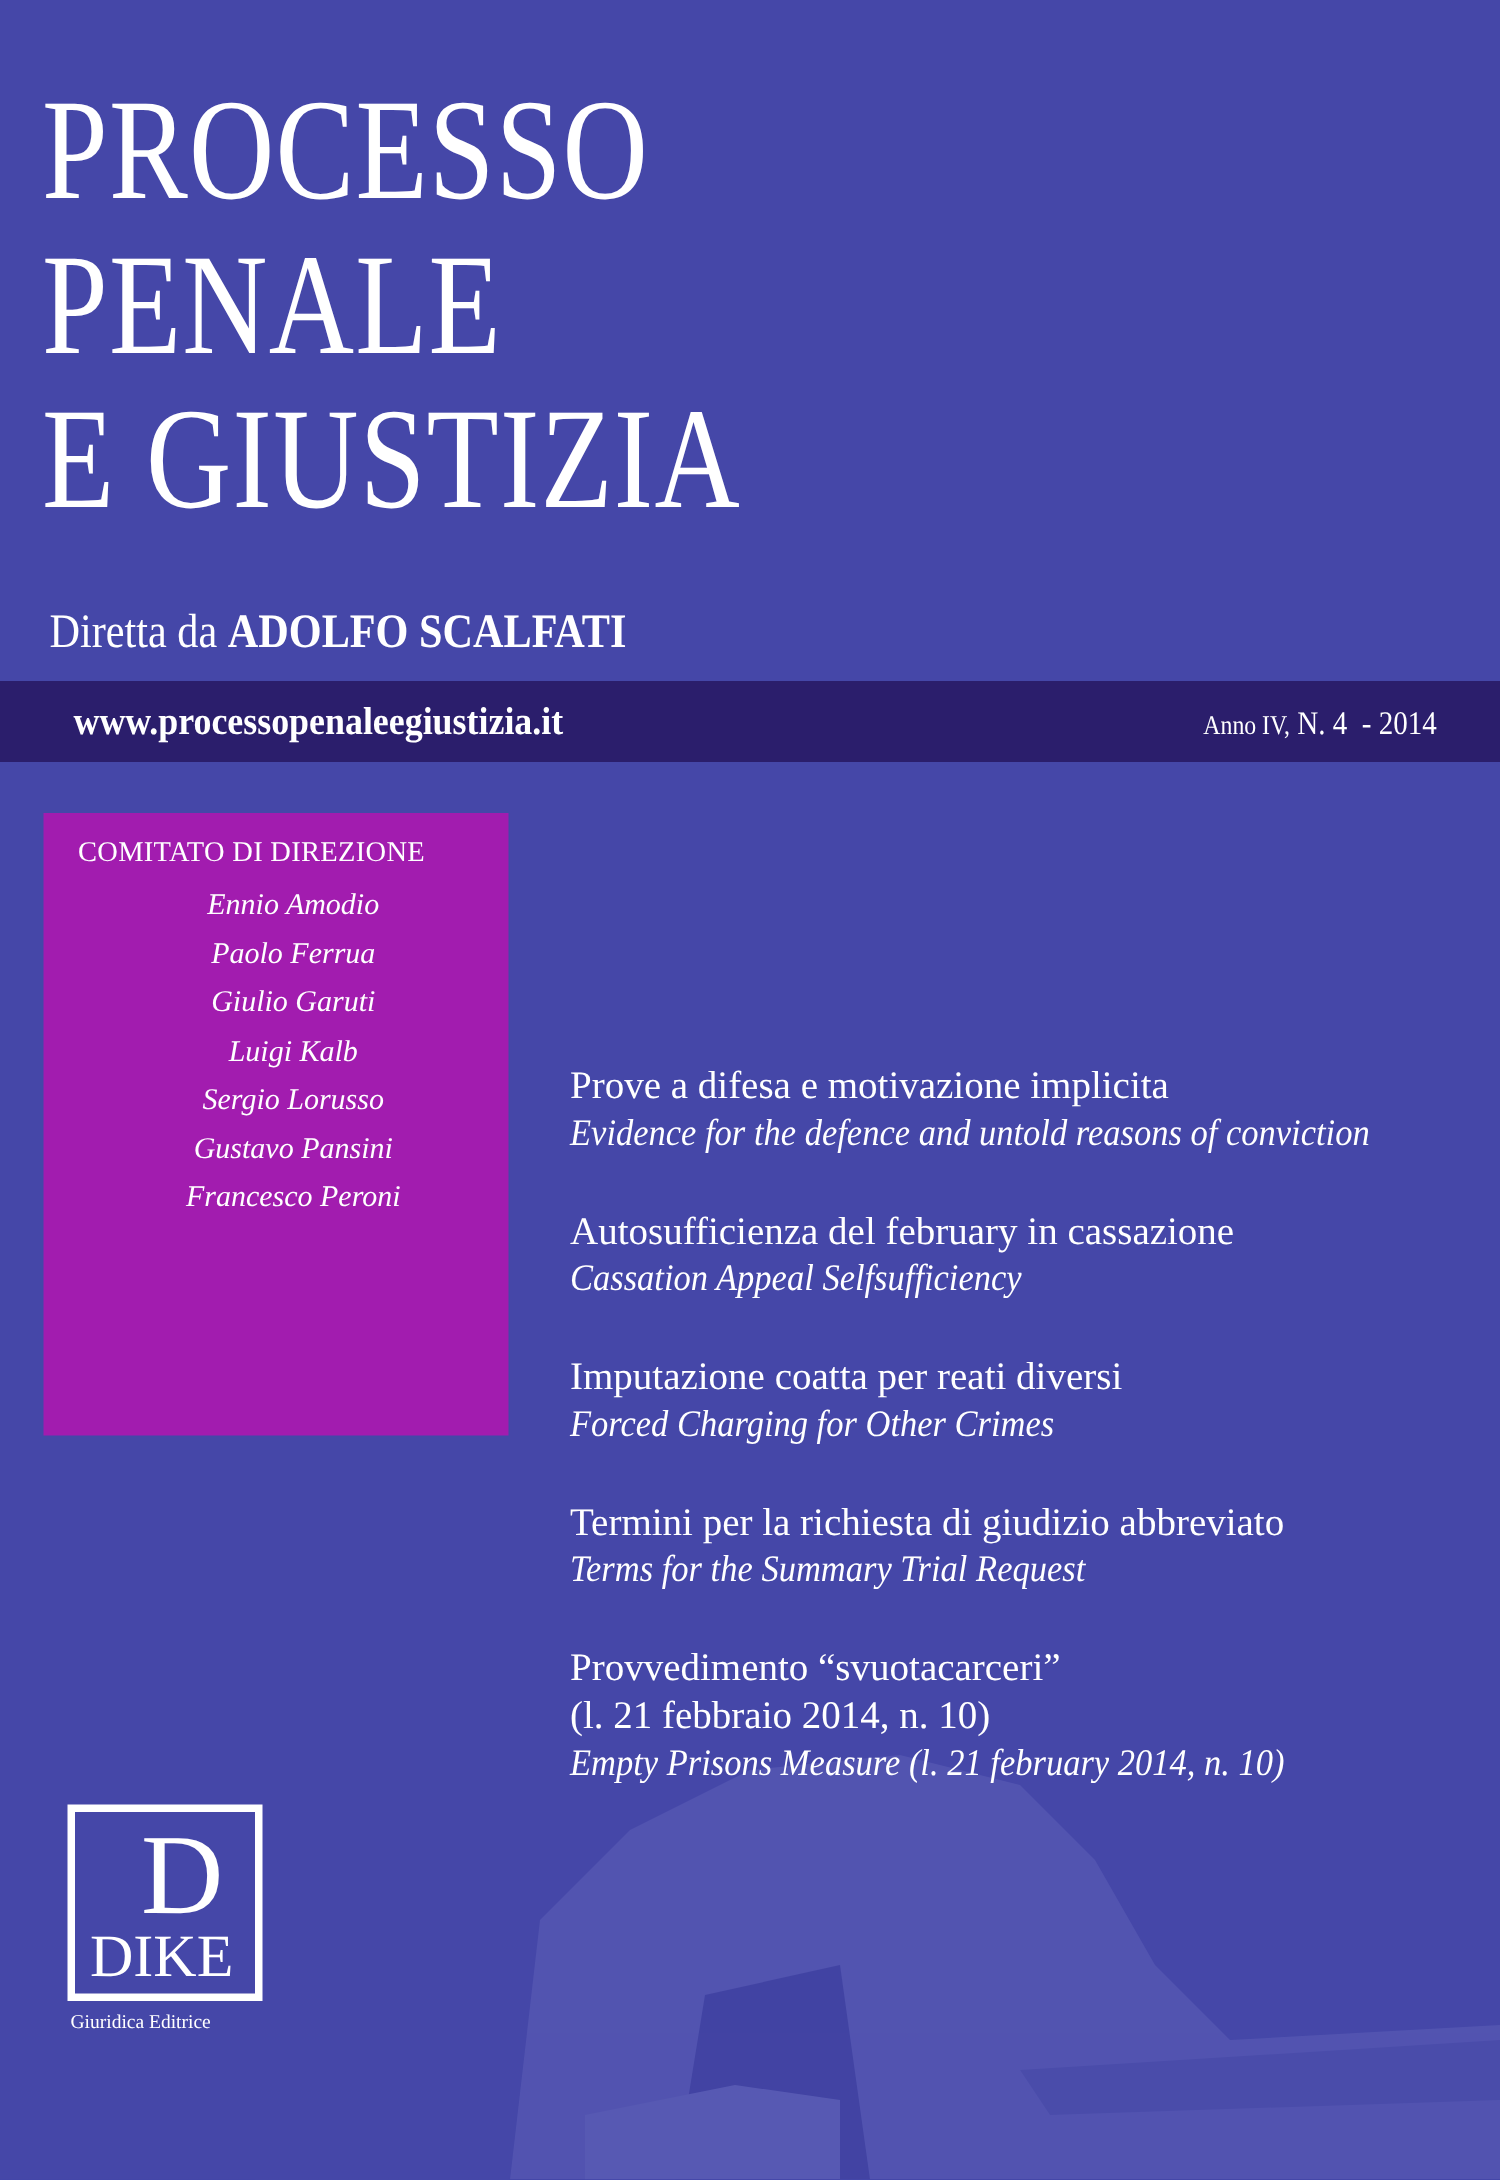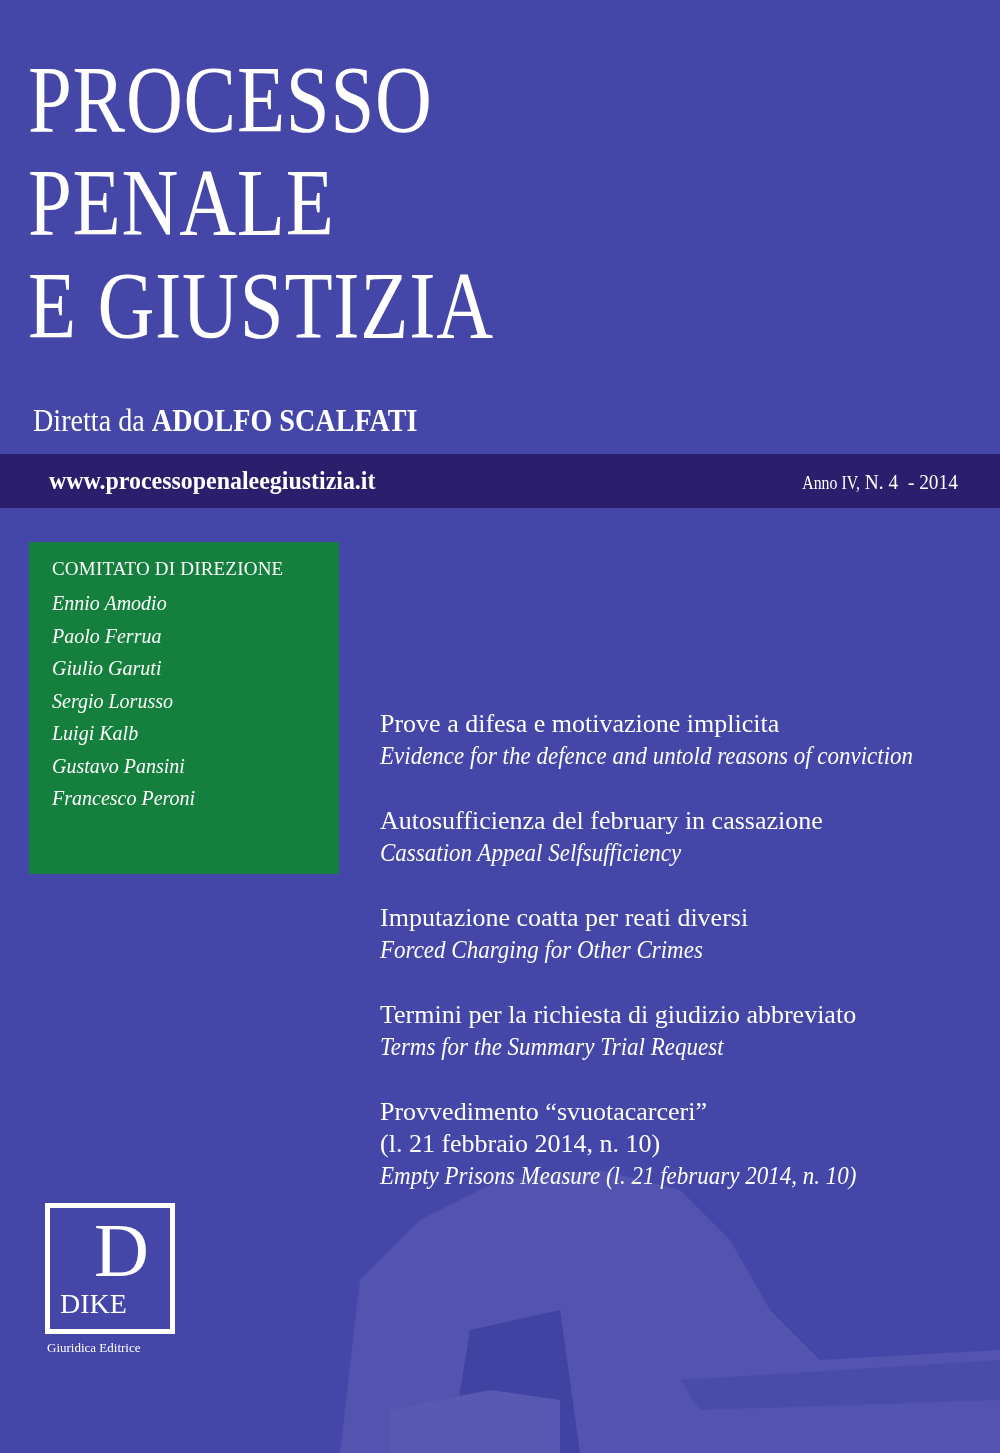--- a/index.html
+++ b/index.html
@@ -57,35 +57,36 @@
       right: 42px; top: 15px;
       font-size: 22px;
       white-space: nowrap;
       transform: scaleX(0.88);
       transform-origin: right top;
     }
     .band .issue .small { font-size: 18px; }
     .committee {
       position: absolute;
       left: 29px; top: 542px;
-      width: 310px; height: 332px;
-      background: #15803d;
+      width: 310px; height: 415px;
+      background: #a21caf;
       padding: 16px 0 0 23px;
     }
     .committee .heading {
       font-size: 19px;
       letter-spacing: 0.2px;
       margin-bottom: 7px;
       white-space: nowrap;
     }
     .committee .member {
       font-style: italic;
       font-size: 20px;
       line-height: 32.5px;
       white-space: nowrap;
+      text-align: center;
     }
     .articles {
       position: absolute;
       left: 380px; top: 660px;
       width: 610px;
       margin-top: 48px;
     }
     .article { margin-bottom: 33px; }
     .article .it {
       font-size: 26px;
@@ -108,21 +109,21 @@
     }
     .logo .big-d {
       position: absolute;
       left: 44px; top: 4px;
       font-size: 76px;
       line-height: 76px;
     }
     .logo .dike {
       position: absolute;
       left: 10px; top: 76px;
-      font-size: 28px;
+      font-size: 40px;
       line-height: 40px;
       letter-spacing: 0px;
     }
     .logo-caption {
       position: absolute;
       left: 47px; top: 1340px;
       font-size: 13px;
       white-space: nowrap;
     }
   </style>
@@ -155,22 +156,22 @@
     &nbsp;<span>-</span>
     <span>2014</span>
   </span>
 </div>
 
 <div class="committee">
   <div class="heading">COMITATO DI DIREZIONE</div>
   <div class="member">Ennio Amodio</div>
   <div class="member">Paolo Ferrua</div>
   <div class="member">Giulio Garuti</div>
+  <div class="member">Luigi Kalb</div>
   <div class="member">Sergio Lorusso</div>
-  <div class="member">Luigi Kalb</div>
   <div class="member">Gustavo Pansini</div>
   <div class="member">Francesco Peroni</div>
 </div>
 
 <div class="articles">
   <div class="article">
     <div class="it">Prove a difesa e motivazione implicita</div>
     <div class="en">Evidence for the defence and untold reasons of conviction</div>
   </div>
   <div class="article">

